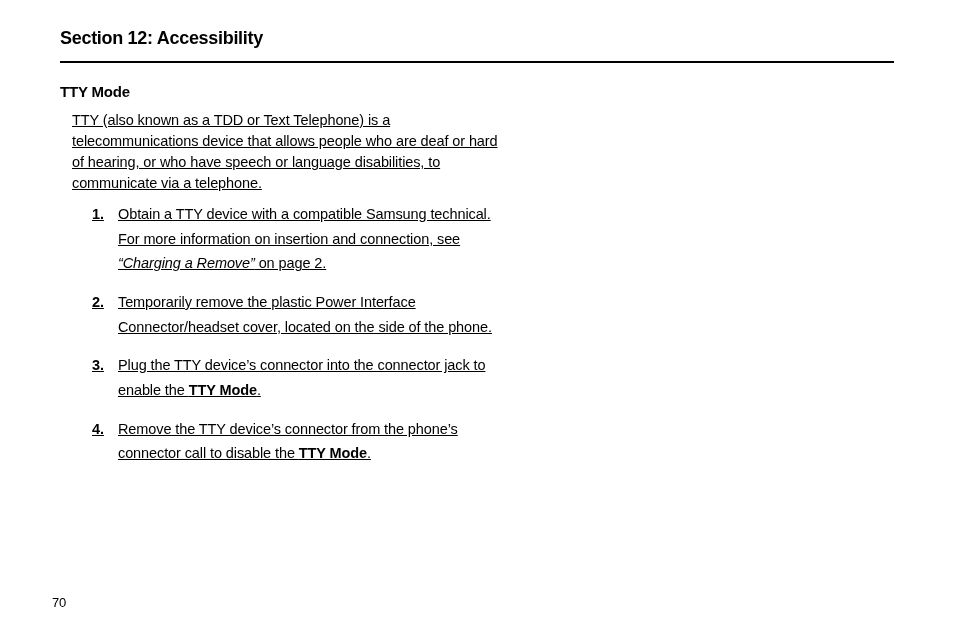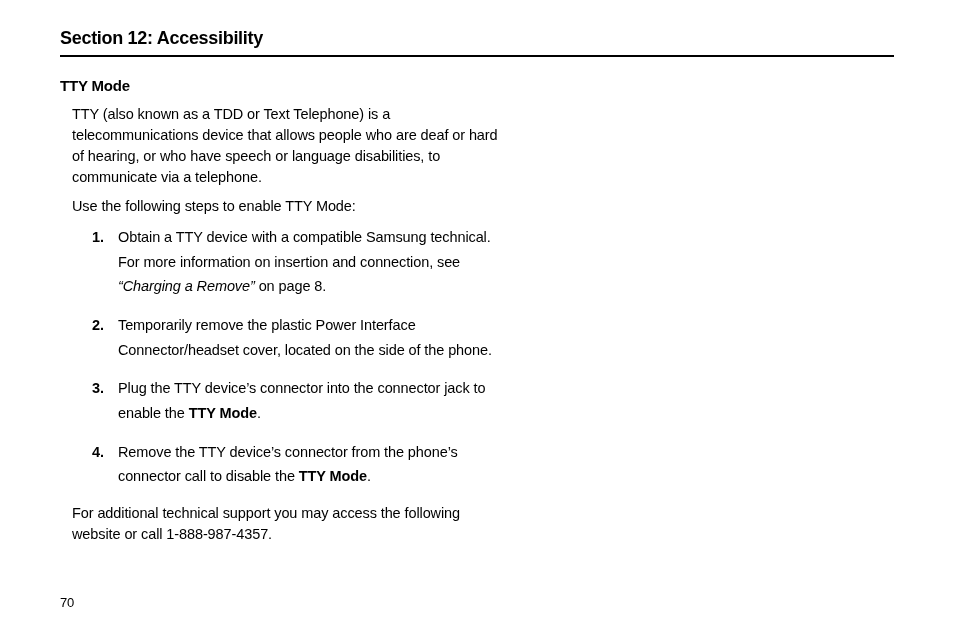--- a/index.html
+++ b/index.html
@@ -14,34 +14,35 @@
       width: 954px;
       height: 636px;
       padding: 28px 60px 20px 60px;
       position: relative;
     }
     .section-title {
       font-size: 18px;
       font-weight: bold;
       font-stretch: condensed;
       letter-spacing: -0.3px;
-      padding-bottom: 6px;
+      padding-bottom: 12px;
       border-bottom: 2px solid #000;
       margin-bottom: 20px;
     }
     .subsection-title {
       font-size: 15px;
       font-weight: bold;
       font-stretch: condensed;
       letter-spacing: -0.2px;
       margin-bottom: 10px;
     }
     .content {
       padding-left: 12px;
       max-width: 440px;
+      text-decoration: underline;
     }
     .para {
       font-size: 14.5px;
       line-height: 1.45;
       letter-spacing: -0.1px;
       margin-bottom: 8px;
       font-stretch: condensed;
     }
     .steps {
       list-style: none;
@@ -75,43 +76,42 @@
       text-decoration: underline;
       font-size: 14.5px;
       letter-spacing: -0.1px;
       font-stretch: condensed;
       margin-top: 2px;
       display: inline-block;
     }
     .page-number {
       position: absolute;
       bottom: 26px;
-      left: 60px;
+      left: 52px;
       font-size: 13px;
       letter-spacing: -0.2px;
     }
   </style>
 </head>
 <body>
 
 <h1 class="section-title">Section 12: Accessibility</h1>
 
 <h2 class="subsection-title">TTY Mode</h2>
 
 <div class="content">
 
   <p class="para">TTY (also known as a TDD or Text Telephone) is a telecommunications device that allows people who are deaf or hard of hearing, or who have speech or language disabilities, to communicate via a telephone.</p>
 
-  <p class="para">Use the following steps to enable TTY Mode:</p>
 
   <ol class="steps">
     <li>
       <span class="step-num">1.</span>
       <span class="step-text">
-        <span>Obtain a TTY device with a compatible Samsung technical. For more information on insertion and connection, see </span><span class="italic">“Charging a Remove”</span><span> on page 8.</span>
+        <span>Obtain a TTY device with a compatible Samsung technical. For more information on insertion and connection, see </span><span class="italic">“Charging a Remove”</span><span> on page 2.</span>
       </span>
     </li>
     <li>
       <span class="step-num">2.</span>
       <span class="step-text">
         <span>Temporarily remove the plastic Power Interface Connector/headset cover, located on the side of the phone.</span>
       </span>
     </li>
     <li>
       <span class="step-num">3.</span>
@@ -120,18 +120,17 @@
       </span>
     </li>
     <li>
       <span class="step-num">4.</span>
       <span class="step-text">
         <span>Remove the TTY device’s connector from the phone’s connector call to disable the </span><span class="bold">TTY Mode</span><span>.</span>
       </span>
     </li>
   </ol>
 
-  <p class="para">For additional technical support you may access the following website or call 1-888-987-4357.</p>
 
 
 </div>
 
 <div class="page-number">70</div>
 
 </body></html>

